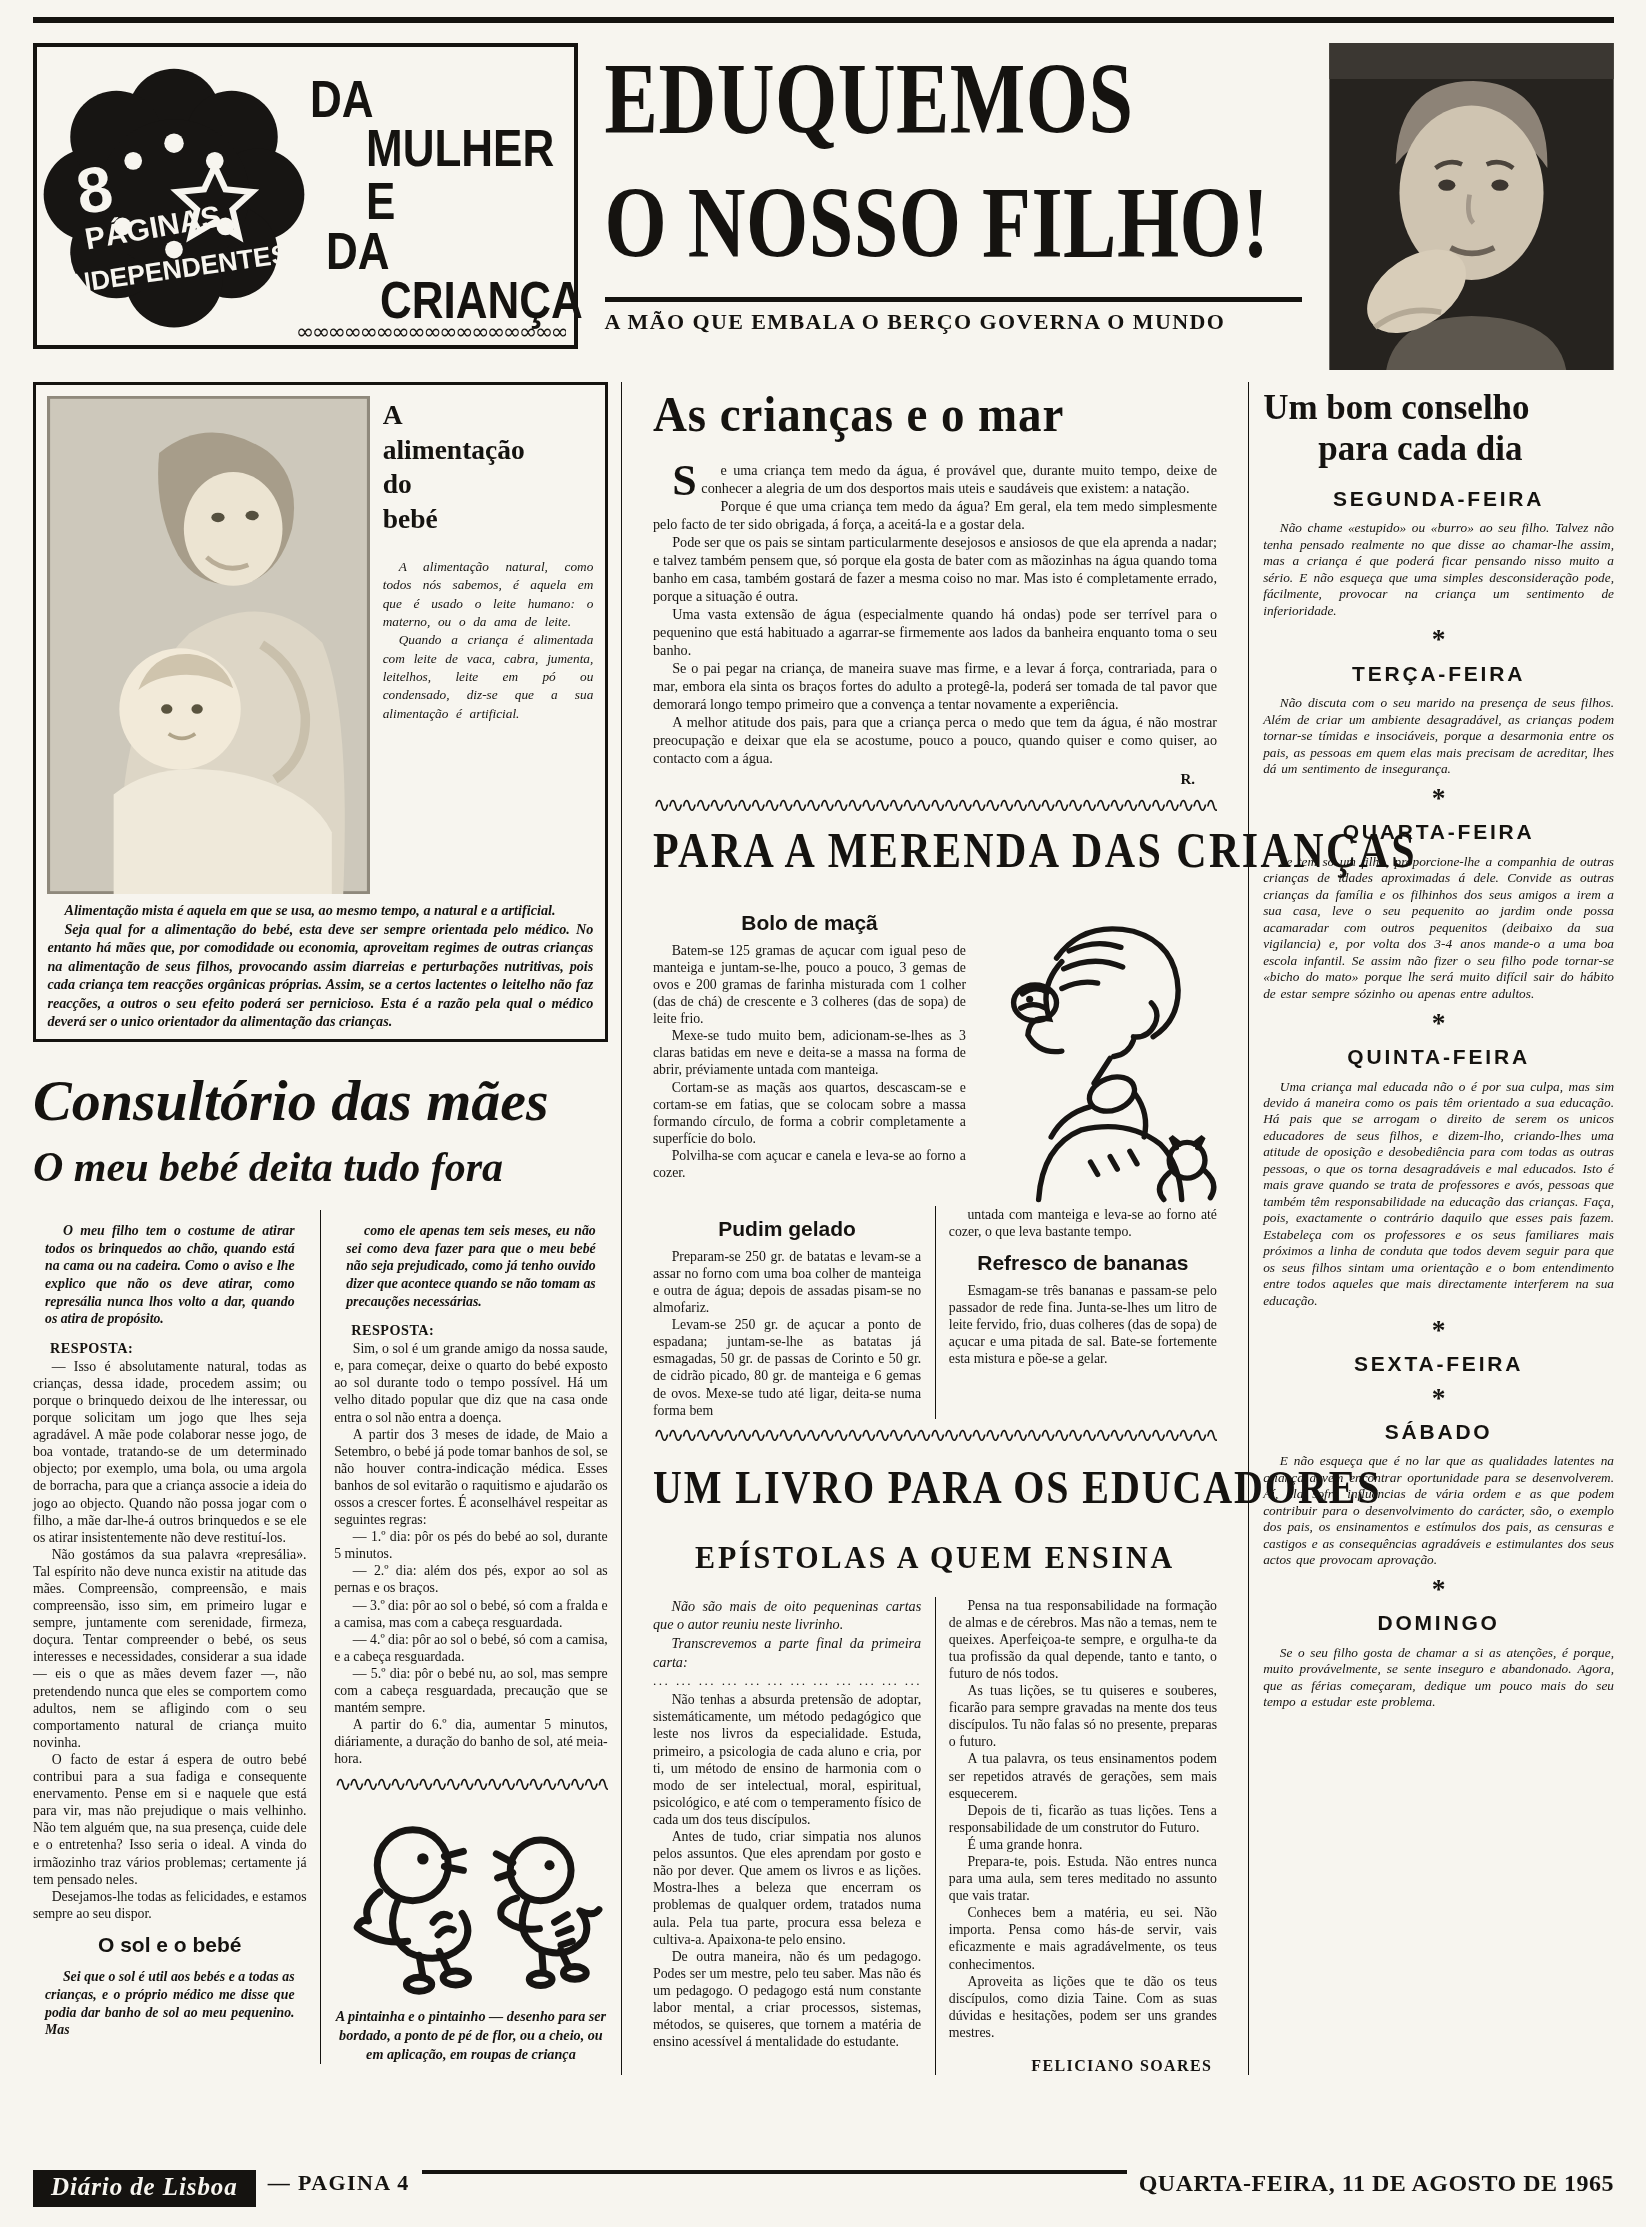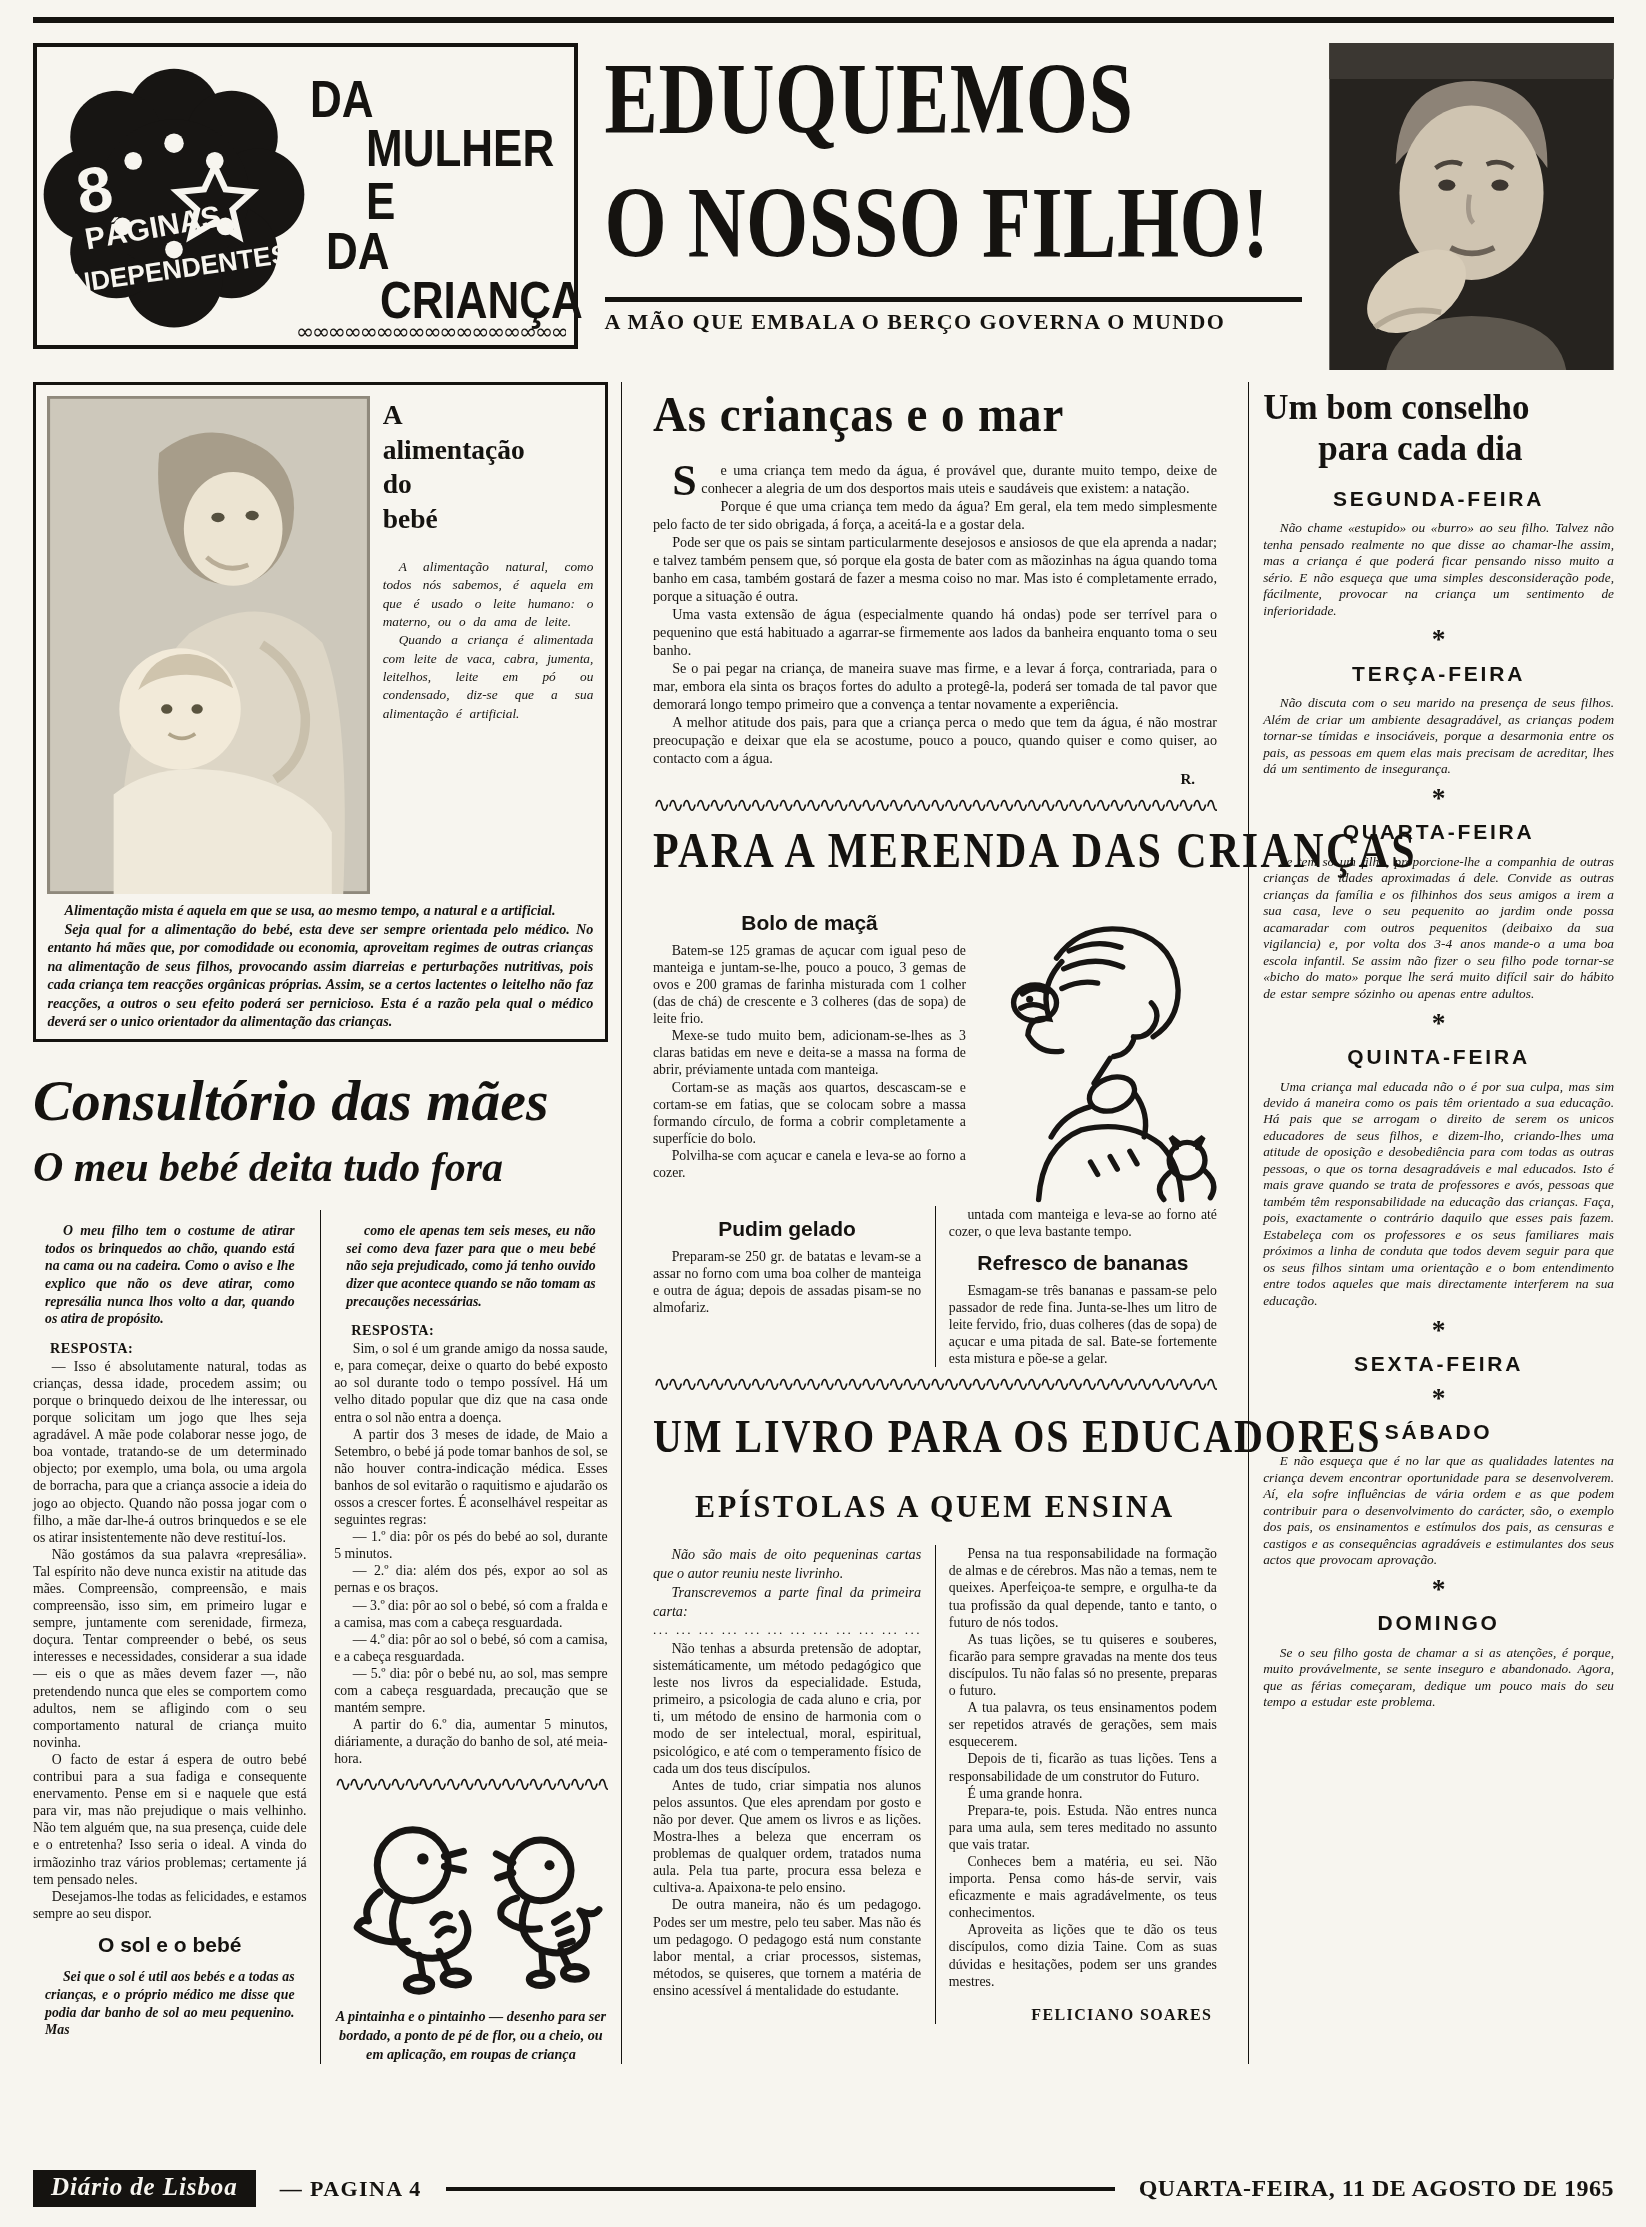--- a/index.html
+++ b/index.html
@@ -100,21 +100,21 @@
   .conselho-title { font-weight:700; font-size:35px; line-height:1.18; margin:4.7px 0 17px; white-space:nowrap; }
   .ct2 { display:block; padding-left:55px; }
   .day-name { font-family:"Liberation Sans",sans-serif; font-weight:700; font-size:21px;
     letter-spacing:2.8px; text-align:center; margin:9.5px 0 9.5px; }
   .day-text { font-style:italic; font-size:13.3px; line-height:1.24; text-align:justify;
     text-indent:1.25em; margin:0; word-spacing:1.4px; }
   .day-sep { text-align:center; font-size:27.5px; font-weight:700; line-height:.9; margin:8.5px 0 1.9px; }
 
   
   .footer { position:absolute; left:33px; right:33px; bottom:20px;
-    display:flex; align-items:center; gap:24px;margin-top:7px; }
+    display:flex; gap:12px;margin-top:7px; }
   .paper-logo { background:#151310; color:#f7f5ef; font-style:italic; font-weight:700;
     font-size:25px; line-height:1.05; padding:3.8px 18px 6.6px; letter-spacing:0.9px; flex:none; }
   .page-num { font-weight:700; font-size:22px; letter-spacing:1.4px; flex:none; }
   .footer-rule { flex:1; border-top:4.3px solid #151310; }
   .footer-date { font-weight:700; font-size:24px; letter-spacing:0.5px; flex:none; }
 </style>
 </head>
 <body>
 
 <div class="page">
@@ -325,20 +325,21 @@
             <circle cx="60" cy="106" r="4" fill="#171513"></circle>
           </svg>
         </figure>
       </div>
 
       <div class="two-col">
         <div class="subcol">
           <h4 class="mini-head">Pudim gelado</h4>
           <div class="body">
               <p>Preparam-se 250 gr. de batatas e levam-se a assar no forno com uma boa colher de manteiga e outra de água; depois de assadas pisam-se no almofariz.</p>
+              <p>Levam-se 250 gr. de açucar a ponto de espadana; juntam-se-lhe as batatas já esmagadas, 50 gr. de passas de Corinto e 50 gr. de cidrão picado, 80 gr. de manteiga e 6 gemas de ovos. Mexe-se tudo até ligar, deita-se numa forma bem</p>
             </div>
         </div>
         <div class="subcol">
           <div class="body">
               <p>untada com manteiga e leva-se ao forno até cozer, o que leva bastante tempo.</p>
             </div>
           <h4 class="mini-head">Refresco de bananas</h4>
           <div class="body">
               <p>Esmagam-se três bananas e passam-se pelo passador de rede fina. Junta-se-lhes um litro de leite fervido, frio, duas colheres (das de sopa) de açucar e uma pitada de sal. Bate-se fortemente esta mistura e põe-se a gelar.</p>
             </div>

